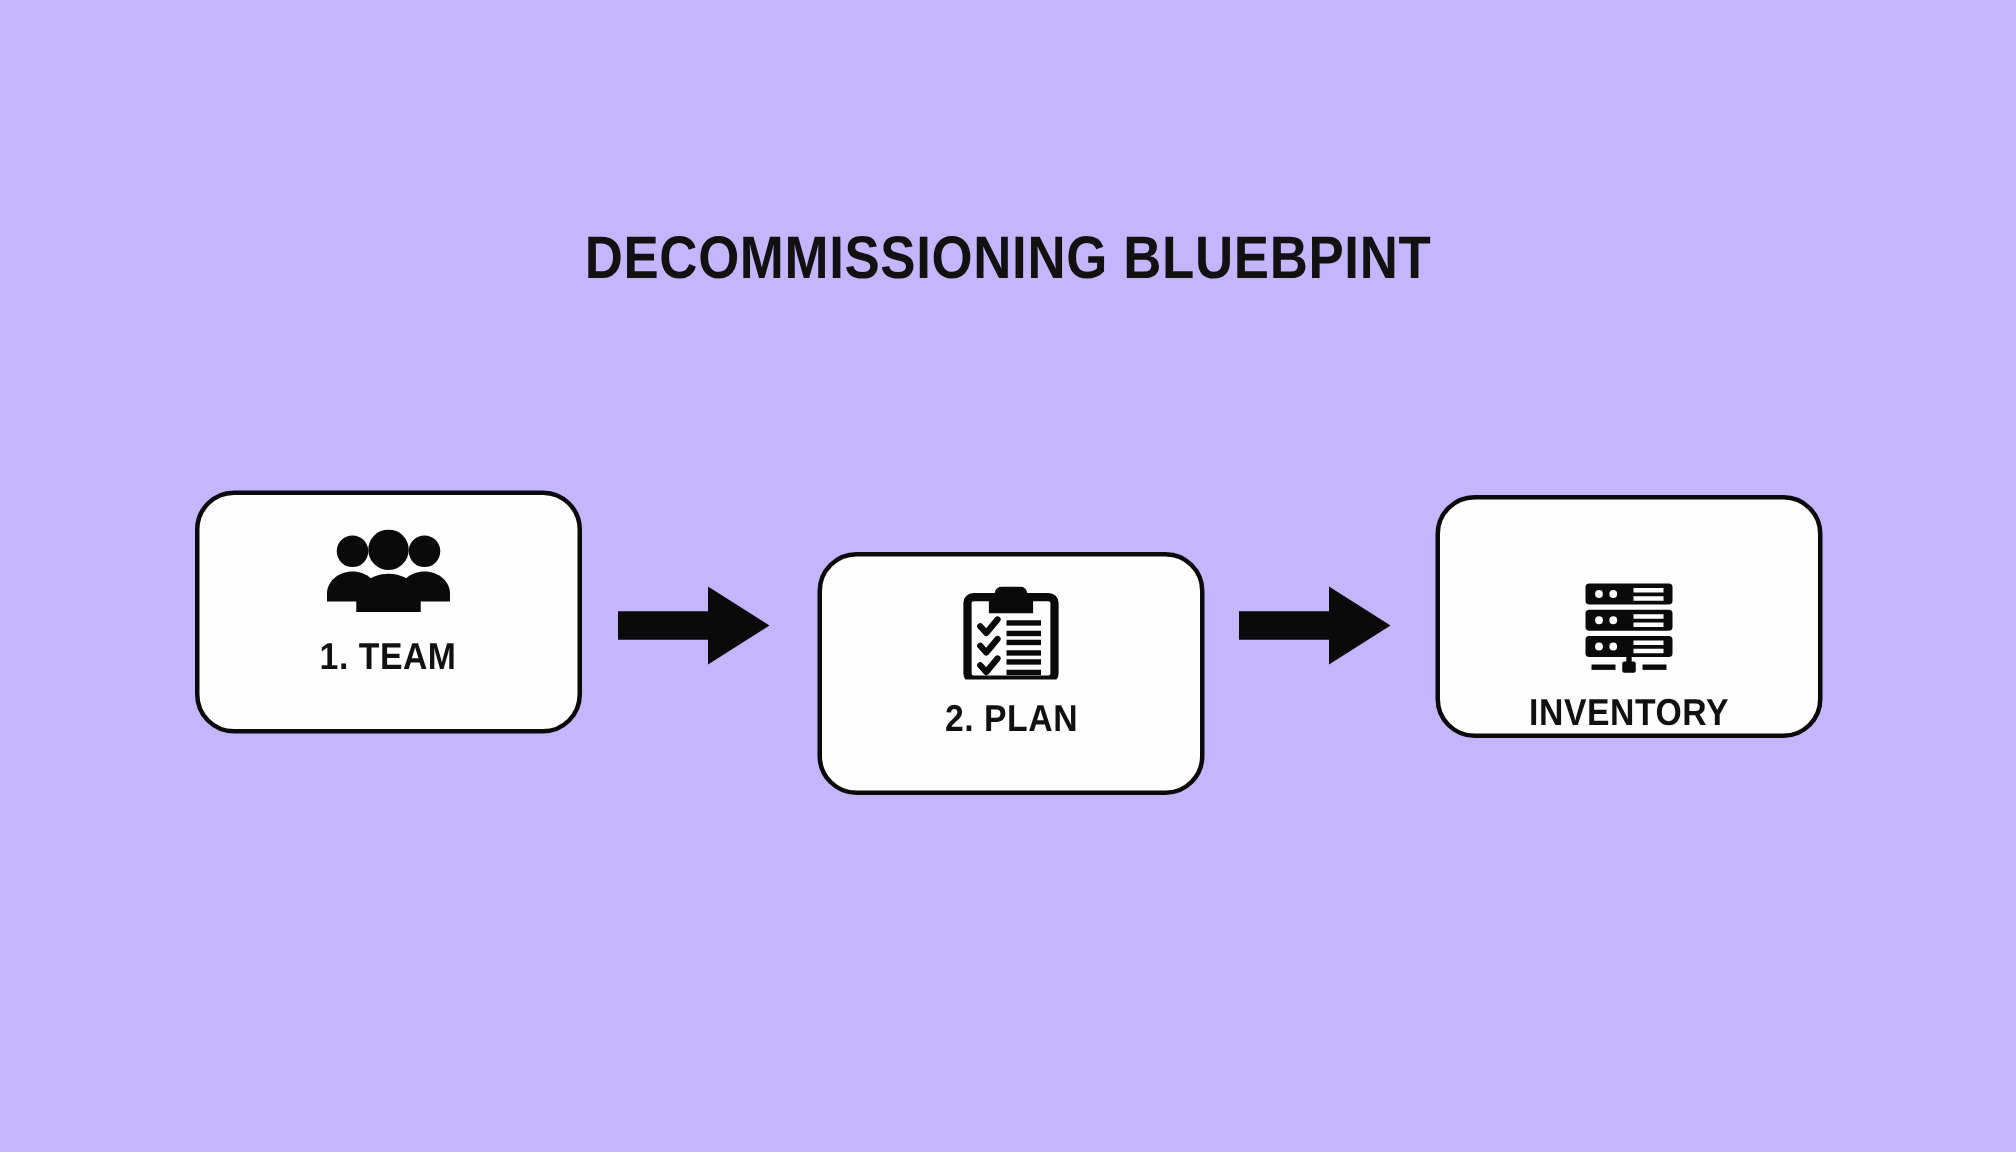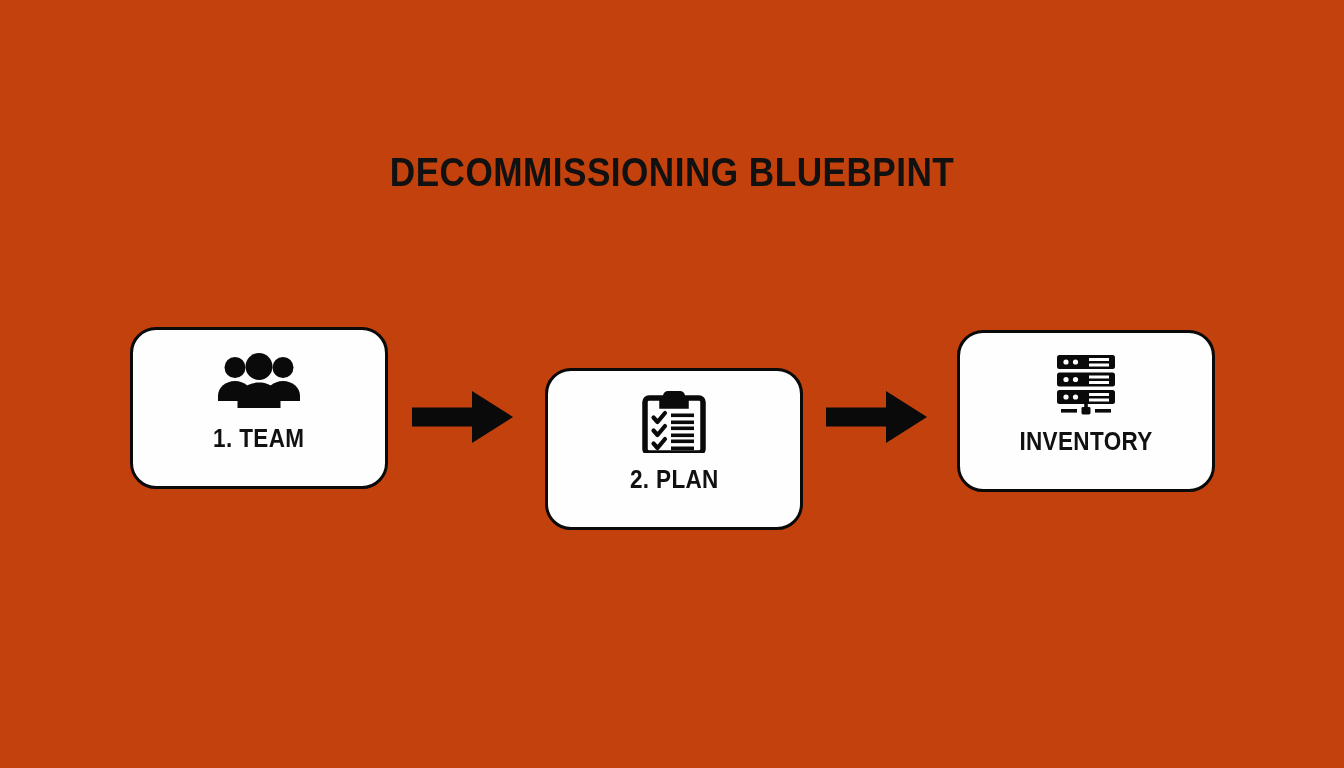--- a/index.html
+++ b/index.html
@@ -12,21 +12,21 @@
     background: #fdfdfc;
     font-family: "Liberation Sans", "DejaVu Sans", sans-serif;
     overflow: hidden;
     position: relative;
   }
 
   #canvas {
     position: relative;
     width: 1344px;
     height: 768px;
-    background: #c2410c;
+    background: #c4b5fd;
   }
 
   
   #diagram-title {
     position: absolute;
     left: 0;
     top: 148px;
     width: 1344px;
     text-align: center;
     font-family: "Liberation Sans", "DejaVu Sans", sans-serif;
@@ -59,21 +59,21 @@
     background: #fefefe;
     box-sizing: border-box;
     display: flex;
     flex-direction: column;
     align-items: center;
     justify-content: flex-start;
   }
 
   #step-box-1 { left: 130px; }
   #step-box-2 { left: 545px; top: 8px; margin-top: 40px; }
-  #step-box-3 { left: 957px; top: 10px; }
+  #step-box-3 { left: 957px; top: 10px; justify-content: flex-end; }
 
   .step-icon {
     margin-top: 20px;
     height: 62px;
     display: flex;
     align-items: center;
     justify-content: center;
   }
   .step-icon svg { display: block; }
 

